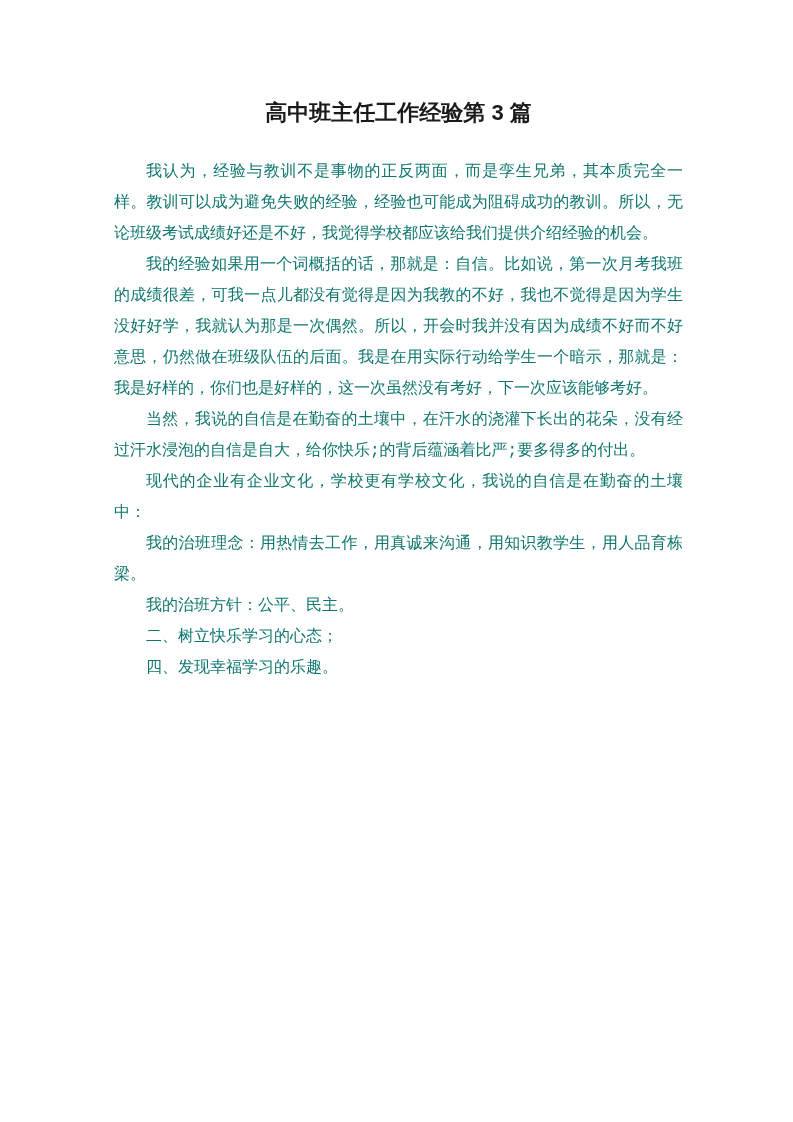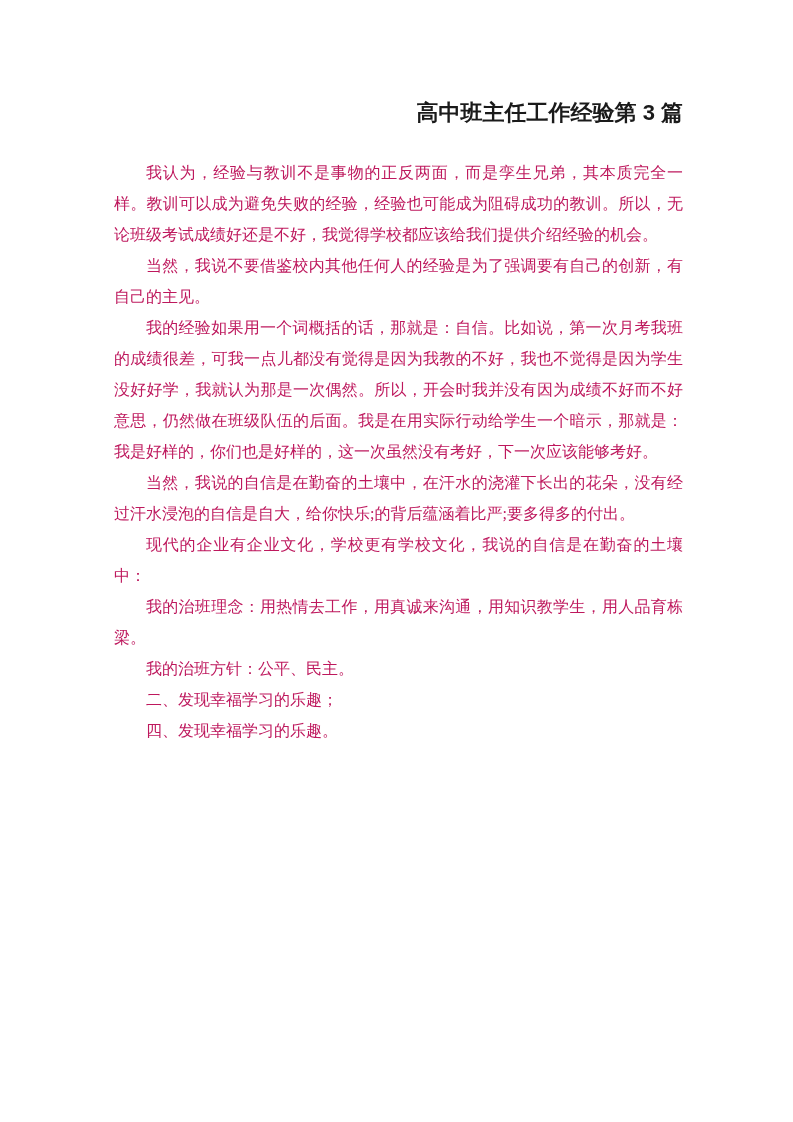--- a/index.html
+++ b/index.html
@@ -19,45 +19,45 @@
     padding: 97px 110px 0 114px;
     background: #ffffff;
     color: #1c1c1c;
   }
   .doc-title {
     margin: 0 0 28px 0;
     font-family: "Liberation Sans", sans-serif;
     font-weight: 700;
     font-size: 22px;
     line-height: 32px;
-    text-align: right;
+    text-align: center;
     color: #1a1a1a;
   }
   .doc-body {
     font-family: "Liberation Serif", serif;
   }
   .doc-paragraph {
     margin: 0;
     font-size: 16px;
     line-height: 31px;
     text-align: justify;
     text-indent: 2em;
-    color: #be185d;
+    color: #0f766e;
     word-break: break-all;
+    font-family: Liberation Mono, monospace;
   }
 </style>
 </head>
 <body>
 
 <div class="page">
   <h1 class="doc-title">高中班主任工作经验第 3 篇</h1>
   <div class="doc-body">
       <p class="doc-paragraph">我认为，经验与教训不是事物的正反两面，而是孪生兄弟，其本质完全一样。教训可以成为避免失败的经验，经验也可能成为阻碍成功的教训。所以，无论班级考试成绩好还是不好，我觉得学校都应该给我们提供介绍经验的机会。</p>
-      <p class="doc-paragraph">当然，我说不要借鉴校内其他任何人的经验是为了强调要有自己的创新，有自己的主见。</p>
       <p class="doc-paragraph">我的经验如果用一个词概括的话，那就是：自信。比如说，第一次月考我班的成绩很差，可我一点儿都没有觉得是因为我教的不好，我也不觉得是因为学生没好好学，我就认为那是一次偶然。所以，开会时我并没有因为成绩不好而不好意思，仍然做在班级队伍的后面。我是在用实际行动给学生一个暗示，那就是：我是好样的，你们也是好样的，这一次虽然没有考好，下一次应该能够考好。</p>
       <p class="doc-paragraph">当然，我说的自信是在勤奋的土壤中，在汗水的浇灌下长出的花朵，没有经过汗水浸泡的自信是自大，给你快乐;的背后蕴涵着比严;要多得多的付出。</p>
       <p class="doc-paragraph">现代的企业有企业文化，学校更有学校文化，我说的自信是在勤奋的土壤中：</p>
       <p class="doc-paragraph">我的治班理念：用热情去工作，用真诚来沟通，用知识教学生，用人品育栋梁。</p>
       <p class="doc-paragraph">我的治班方针：公平、民主。</p>
-      <p class="doc-paragraph">二、发现幸福学习的乐趣；</p>
+      <p class="doc-paragraph">二、树立快乐学习的心态；</p>
       <p class="doc-paragraph">四、发现幸福学习的乐趣。</p>
     </div>
 </div>
 
 </body></html>

